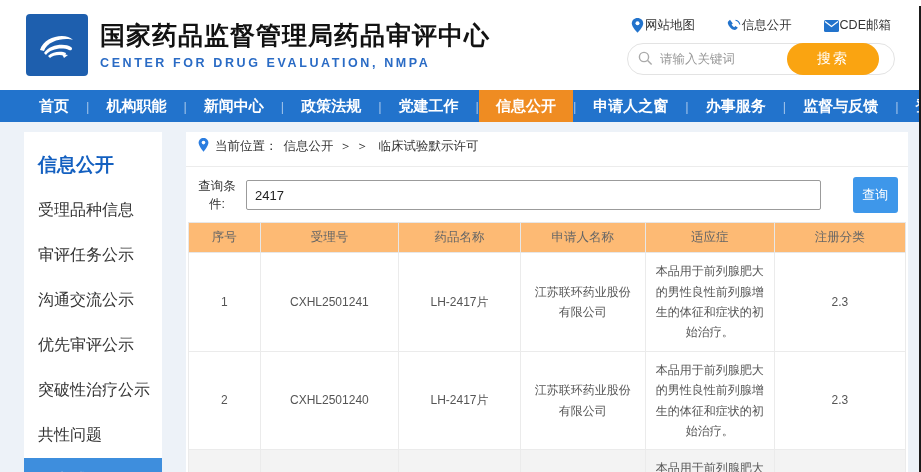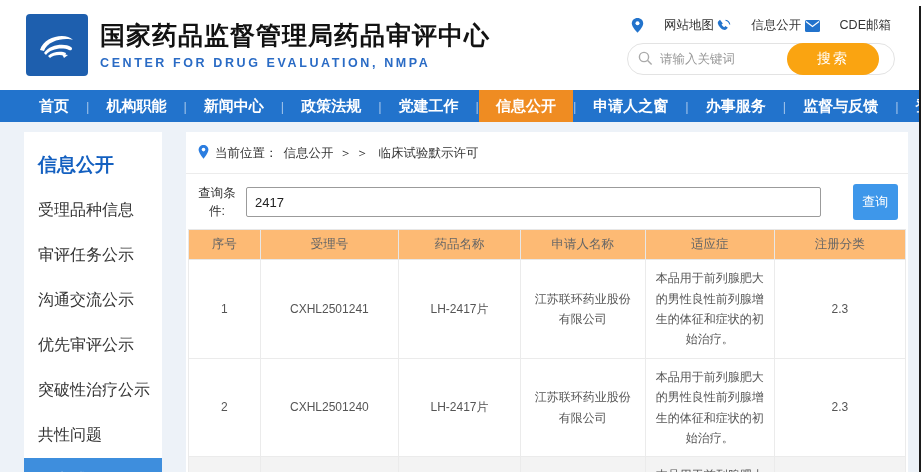--- a/index.html
+++ b/index.html
@@ -11,21 +11,21 @@
   
   .header { height:90px; background:#fff; display:flex; justify-content:space-between; align-items:center; padding:0 26px 0 26px; }
   .brand { display:flex; align-items:center; }
   .logo { width:62px; height:62px; border-radius:4px; background:#1e5fae; display:flex; align-items:center; justify-content:center; flex-shrink:0; }
   .brand-text { margin-left:12px; }
   .brand-title { font-size:25px; font-weight:bold; color:#121212; letter-spacing:1px; line-height:1.2; }
   .brand-sub { font-size:12.5px; font-weight:bold; color:#2a6bc5; letter-spacing:2.6px; margin-top:6px; }
 
   .header-right { width:268px; display:flex; flex-direction:column; gap:9px; margin-top:2px; }
   .quick-links { display:flex; justify-content:space-between; padding:0 4px; }
-  .qlink { display:flex; align-items:center; gap:20px; font-size:12.5px; color:#333; cursor:pointer; }
+  .qlink { display:flex; align-items:center; gap:1px; font-size:12.5px; color:#333; cursor:pointer; }
   .qlink svg { display:block; }
   .searchbar { position:relative; height:32px; }
   .searchbar input { width:100%; height:32px; border:1px solid #e3e3e3; border-radius:16px; padding:0 98px 0 32px; font-size:12.5px; color:#666; outline:none; background:#fff; font-family:inherit; }
   .searchbar input::placeholder { color:#999; }
   .search-mag { position:absolute; left:11px; top:8px; }
   .search-btn { position:absolute; right:16px; top:0; height:32px; width:92px; border:none; border-radius:16px; background:#faa411; color:#fff; font-size:14px; letter-spacing:2px; cursor:pointer; font-family:inherit; }
 
   
   .nav { height:32px; background:#2273cc; display:flex; align-items:center; padding-left:22px; }
   .nav-item { height:32px; display:flex; align-items:center; padding:0 17px; color:#fff; font-size:15px; font-weight:bold; cursor:pointer; white-space:nowrap; }
@@ -35,21 +35,21 @@
 
   
   .content { display:flex; gap:24px; padding:10px 13px 0 24px; height:350px; }
 
   .sidebar { width:138px; background:#fff; flex-shrink:0; }
   .sidebar-title { color:#1460c0; font-size:19px; font-weight:bold; padding:20px 0 10px 14px; }
   .side-item { font-size:16px; color:#333; padding:12px 4px 12px 14px; cursor:pointer; }
   .side-item.active { background:#3e8edd; color:#fff; }
 
   .main { flex:1; background:#fff; display:flex; flex-direction:column; overflow:hidden; }
-  .breadcrumb { display:flex; align-items:center; gap:6px; padding:13px 0 11px 12px; font-size:12.5px; color:#333; border-bottom:1px solid #ececec; }
+  .breadcrumb { display:flex; align-items:center; gap:6px; padding:6px 0 11px 12px; font-size:12.5px; color:#333; border-bottom:1px solid #ececec; }
   .breadcrumb .crumb-link { cursor:pointer; }
   .crumb-sep { letter-spacing:4px; }
 
   .queryform { display:flex; align-items:center; padding:10px 10px 9px 10px; }
   .query-label { width:42px; font-size:12.5px; color:#333; line-height:1.45; text-align:center; flex-shrink:0; }
   .query-input { width:608px; height:30px; border:1px solid #9b9b9b; border-radius:2px; margin-left:8px; padding:0 8px; font-size:13px; color:#222; outline:none; font-family:inherit; }
   .query-btn { margin-left:32px; width:48px; height:36px; border:none; border-radius:3px; background:#3e97ea; color:#fff; font-size:13px; cursor:pointer; font-family:inherit; }
 
   
   table { width:calc(100% - 4px); margin:0 2px; border-collapse:collapse; table-layout:fixed; }

